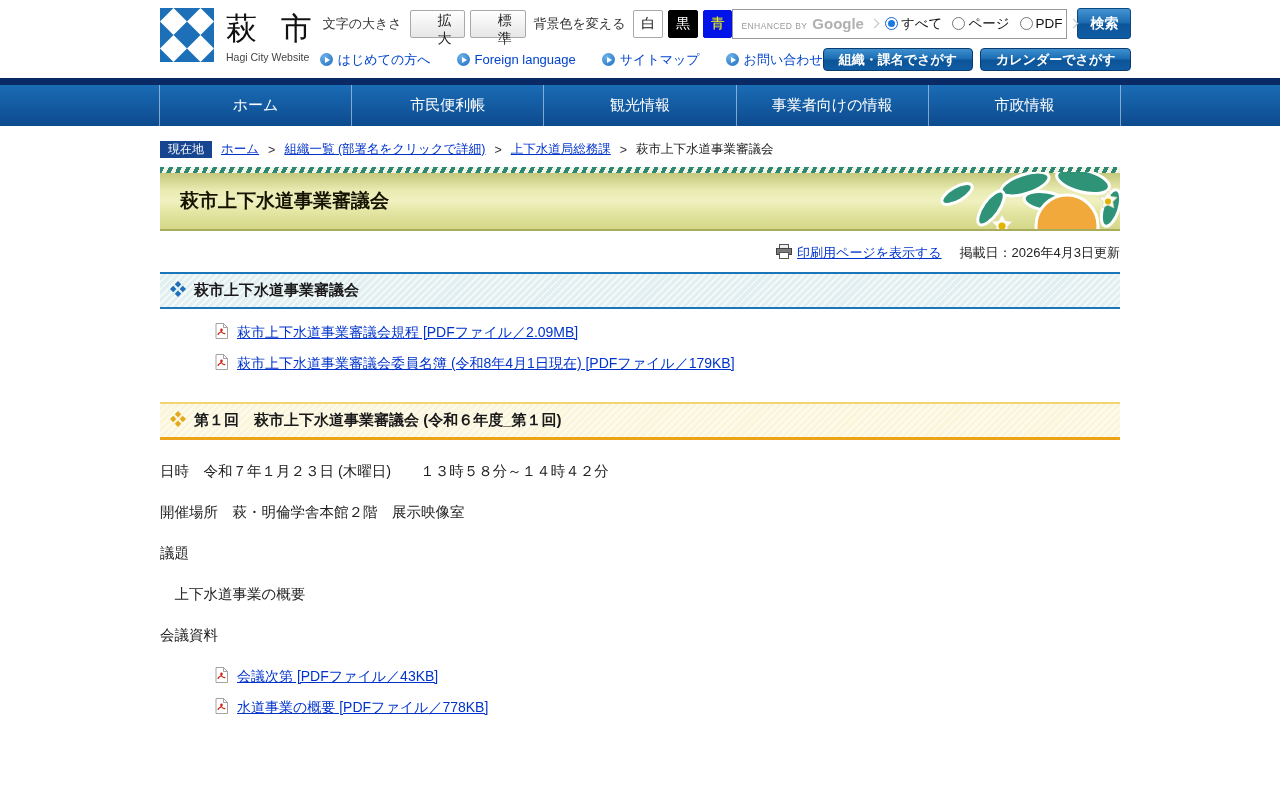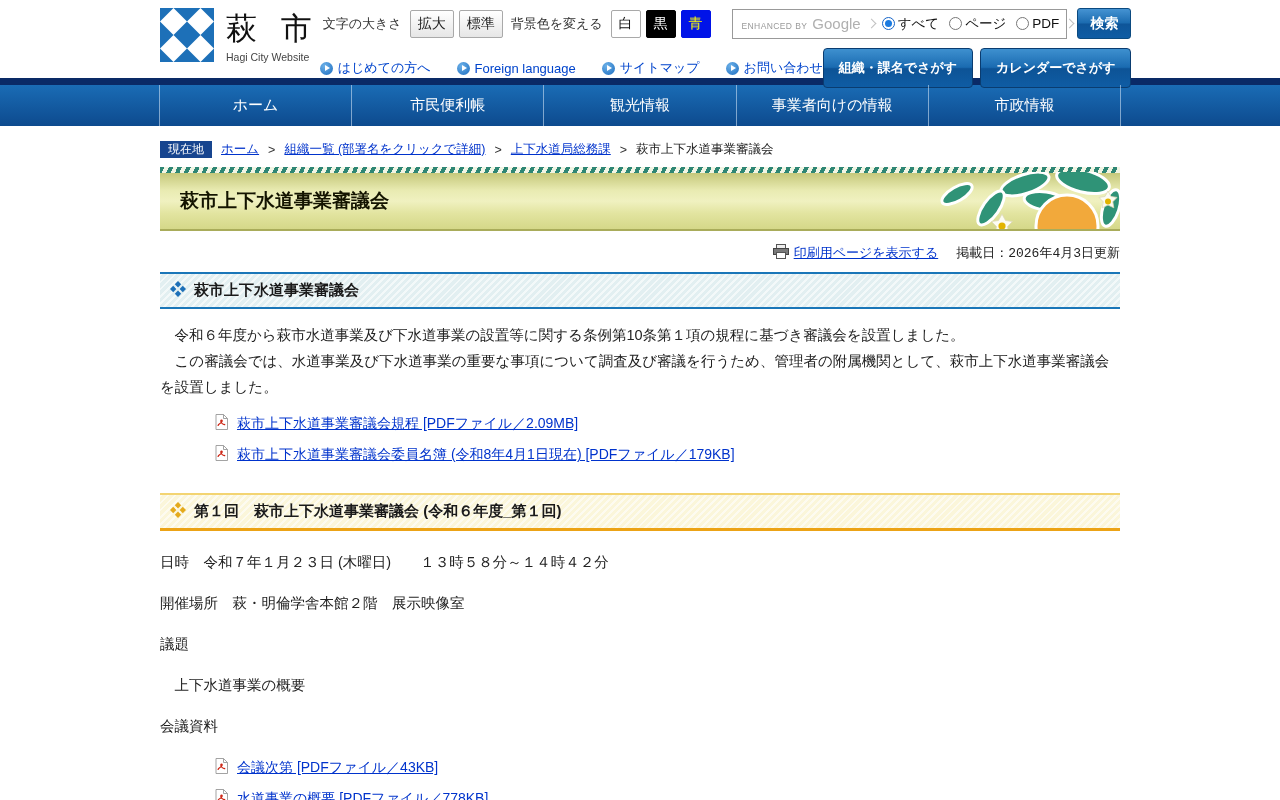--- a/index.html
+++ b/index.html
@@ -15,51 +15,51 @@
   .header-inner { width:960px; margin:0 auto; display:flex; padding-top:8px; }
   .logo { display:flex; align-items:flex-start; gap:12px; width:188px; cursor:pointer; }
   .logo-text-jp { font-family:"Liberation Serif","DejaVu Serif",serif; font-size:31px; letter-spacing:8px; color:#111; line-height:1.35; white-space:nowrap; }
   .logo-text-en { font-size:10.5px; color:#444; margin-top:1px; }
   .header-main { flex:1; display:flex; flex-direction:column; gap:9px; }
   .hrow { display:flex; align-items:center; }
   .controls { display:flex; align-items:center; gap:5px; font-size:13px; color:#333; }
   .ctl-label { margin:0 3px; white-space:nowrap; }
   .size-btn { min-width:44px; height:28px; border:1px solid #a9a9a9; border-radius:2px;
     background:linear-gradient(#ffffff,#e6e6e6); font-size:14px; color:#222; cursor:pointer;
-    font-family:inherit; }
+    font-family:inherit;padding-left:20px; }
   .bg-btn { width:30px; height:28px; border:1px solid #a9a9a9; border-radius:2px; font-size:14px; cursor:pointer; font-family:inherit; }
   .bg-white { background:#fff; color:#111; }
   .bg-black { background:#000; color:#fff; border-color:#000; }
   .bg-blue  { background:#0013e8; color:#ffff00; border-color:#0013e8; }
 
   .search-area { margin-left:auto; display:flex; align-items:center; gap:10px; }
   .search-box { width:335px; height:30px; border:1px solid #999; background:#fff;
     display:flex; align-items:center; padding:0 8px; gap:7px; }
   .watermark { display:flex; align-items:baseline; gap:5px; white-space:nowrap; cursor:text; flex:1;text-align:right; }
   .wm-prefix { font-size:8.5px; color:#9a9a9a; letter-spacing:.4px; }
-  .wm-brand { font-size:15px; color:#b0b0b0; font-family:"Liberation Sans",sans-serif; }
+  .wm-brand { font-size:15px; color:#b0b0b0; font-family:"Liberation Sans",sans-serif;font-weight:bold; }
   .chevron-sep { width:7px; height:7px; border-top:1px solid #c0c0c0; border-right:1px solid #c0c0c0; transform:rotate(45deg); flex:none; }
   .radio-group { display:flex; align-items:center; gap:10px; white-space:nowrap; }
   .radio-opt { display:flex; align-items:center; gap:3px; font-size:13.5px; color:#111; cursor:pointer; }
   .radio-dot { width:13px; height:13px; border:1px solid #777; border-radius:50%; background:#fff; position:relative; flex:none; }
   .radio-dot.checked { border-color:#1464c8; }
   .radio-dot.checked::after { content:""; position:absolute; inset:2px; border-radius:50%; background:#1a7ae0; }
   .search-btn { width:54px; height:31px; border:1px solid #0b4a80; border-radius:3px;
     background:linear-gradient(#4593d2 0%,#1b6bb0 48%,#0e5599 52%,#0f5ca4 100%);
     color:#fff; font-size:14px; font-weight:bold; cursor:pointer; font-family:inherit; }
 
   .quick-links { display:flex; gap:26px; font-size:13px; }
   .quick-link { display:flex; align-items:center; gap:5px; color:#0044cc; cursor:pointer; white-space:nowrap; }
   .qlink-icon { width:13px; height:13px; border-radius:50%; flex:none;
     background:radial-gradient(circle at 35% 30%, #6db1e8, #1a6cc0); position:relative; }
   .qlink-icon::after { content:""; position:absolute; left:5px; top:3.5px;
     border-left:5px solid #fff; border-top:3px solid transparent; border-bottom:3px solid transparent; }
 
   .finder-buttons { margin-left:auto; display:flex; gap:7px; }
-  .finder-btn { height:40px; padding:0 15px; border:1px solid #0a3c70; border-radius:4px;
+  .finder-btn { height:23px; padding:0 15px; border:1px solid #0a3c70; border-radius:4px;
     background:linear-gradient(#3e90cf 0%,#1a6bb1 48%,#0d5396 52%,#0f5ca4 100%);
     color:#fff; font-size:13px; font-weight:bold; cursor:pointer; white-space:nowrap; font-family:Liberation Mono, monospace; }
 
   
   .main-nav { border-top:7px solid #0a2a66; background:linear-gradient(#1a6cb5,#0d4a8e); height:48px; }
   .main-nav ul { width:962px; margin:0 auto; height:100%; display:flex; list-style:none; padding:0; }
   .main-nav li { flex:1; display:flex; align-items:center; justify-content:center;
     color:#fff; font-size:15px; border-left:1px solid rgba(220,235,250,.55); cursor:pointer; }
   .main-nav li:last-child { border-right:1px solid rgba(220,235,250,.55); }
 
@@ -76,21 +76,21 @@
     border-bottom:2px solid #a9ac5a; }
   .banner-stripes { height:6px;
     background:repeating-linear-gradient(115deg, #2e8674 0 4px, #f2f5e4 4px 8px); }
   .banner-title { position:absolute; left:20px; top:32px; transform:translateY(-42%);
     margin:0; font-size:19px; font-weight:bold; color:#141400; }
   .banner-art { position:absolute; right:0; top:5px; }
 
   
   .print-row { display:flex; justify-content:flex-end; align-items:center; gap:6px; margin:13px 0 10px; font-size:13px; }
   .print-link { color:#0033cc; text-decoration:underline; cursor:pointer; display:flex; align-items:center; gap:5px; }
-  .published-date { color:#222; margin-left:12px;font-family:Liberation Mono, monospace; }
+  .published-date { color:#222; margin-left:12px; }
 
   
   .section-heading { display:flex; align-items:center; gap:8px; margin:10px 0 0;
     padding:7px 10px; font-size:15px; font-weight:bold; color:#1a1a1a; }
   .sec-blue { border-top:2px solid #1a76b8; border-bottom:2px solid #1a76b8;
     background:repeating-linear-gradient(135deg, rgba(255,255,255,.6) 0 2px, rgba(255,255,255,0) 2px 5px), #e2eff1; }
   .sec-yellow { border-top:2px solid #f3d472; border-bottom:3px solid #eca316;
     background:repeating-linear-gradient(135deg, rgba(255,255,255,.6) 0 2px, rgba(255,255,255,0) 2px 5px), #fbf6da; }
 
   .body-text { font-size:14.5px; line-height:1.8; margin:13px 0 8px; }
@@ -262,24 +262,20 @@
           <path d="M8 0 L11.2 3.2 L8 6.4 L4.8 3.2 Z"></path>
           <path d="M8 9.6 L11.2 12.8 L8 16 L4.8 12.8 Z"></path>
           <path d="M3.2 4.8 L6.4 8 L3.2 11.2 L0 8 Z"></path>
           <path d="M12.8 4.8 L16 8 L12.8 11.2 L9.6 8 Z"></path>
         </g>
       </svg>
     </span>
     <span>萩市上下水道事業審議会</span>
   </h2>
 
-  <p class="body-text">
-    <span>　令和６年度から萩市水道事業及び下水道事業の設置等に関する条例第10条第１項の規程に基づき審議会を設置しました。</span><br>
-    <span>　この審議会では、水道事業及び下水道事業の重要な事項について調査及び審議を行うため、管理者の附属機関として、萩市上下水道事業審議会を設置しました。</span>
-  </p>
 
   <ul class="pdf-list">
     <li>
       <span class="pdf-icon">
         <svg width="13" height="16" viewBox="0 0 13 16">
           <path d="M1 .5 h7.5 L12.5 4.5 V15.5 H1 Z" fill="#fff" stroke="#999" stroke-width="0.9"></path>
           <path d="M8.5 .5 V4.5 H12.5" fill="none" stroke="#999" stroke-width="0.9"></path>
           <path d="M3 12 C3 9 6.2 10 7.1 7.4 C7.6 5.9 5.9 5.5 5.8 7.1 C5.7 8.8 8.2 11.1 10.2 10.4" stroke="#cc2211" stroke-width="1.2" fill="none"></path>
         </svg>
       </span>

